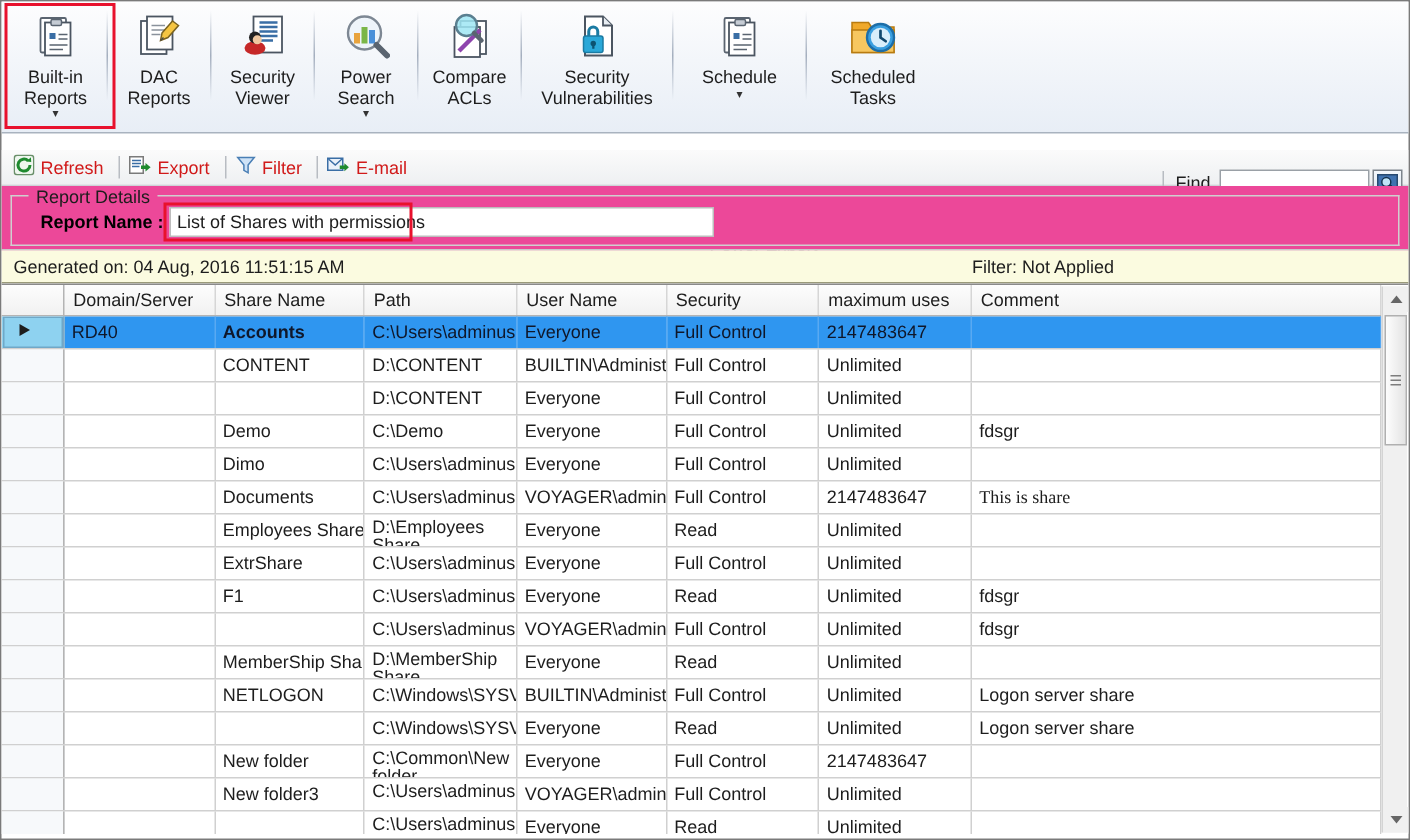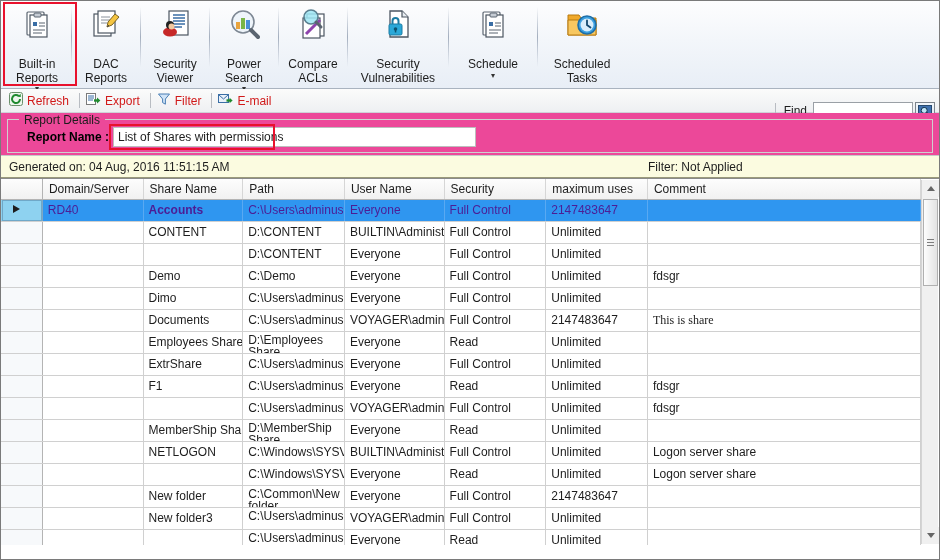--- a/index.html
+++ b/index.html
@@ -12,30 +12,30 @@
 
   
   .ribbon{position:relative;height:87px;background:linear-gradient(to bottom,#fdfdfe 0%,#f3f6fa 45%,#e8eef6 100%);border-bottom:1px solid #a9b3bf;}
   .ribbon-inner{display:flex;align-items:flex-start;height:100%;padding-left:4px;box-sizing:border-box;}
   .rsep{width:1px;height:60px;margin:6px 2px 0 2px;background:linear-gradient(to bottom,rgba(170,180,195,0),rgba(150,162,180,.85),rgba(170,180,195,0));}
   .rbtn{
     width:64px;min-height:74px;display:flex;flex-direction:column;align-items:center;
     padding:5px 2px 0 2px;box-sizing:border-box;text-align:center;cursor:default;
   }
   .rbtn .ico{height:36px;display:flex;align-items:center;justify-content:center;}
-  .rbtn .lbl{font-size:12px;line-height:13.5px;color:#1d1d1d;margin-top:16px;white-space:pre-line;}
+  .rbtn .lbl{font-size:12px;line-height:13.5px;color:#1d1d1d;margin-top:3px;white-space:pre-line;}
   .rbtn .caret{font-size:8px;line-height:8px;color:#333;}
   .rbtn.wide{width:84px;}
   .rbtn.wide2{width:96px;}
   .highlight-box{position:absolute;left:2px;top:1px;width:74px;height:84px;border:2px solid #e8112d;box-sizing:border-box;pointer-events:none;}
   .grouplabel{position:absolute;left:460px;top:68px;width:96px;text-align:center;font-size:12px;color:#8a8f96;}
   .pe-wrap{position:relative;}
 
   
-  .actionbar{position:relative;height:24px;background:linear-gradient(to bottom,#fbfbfb,#eef0f2);border-bottom:1px solid #cfd3d8;display:flex;align-items:center;padding-left:6px;box-sizing:border-box;}
+  .actionbar{position:relative;height:24px;background:linear-gradient(to bottom,#fbfbfb,#eef0f2);border-bottom:1px solid #cfd3d8;display:flex;align-items:center;padding-left:6px;box-sizing:border-box;margin-top:11px;}
   .abtn{display:flex;align-items:center;gap:4px;padding:1px 6px 1px 2px;color:#d11a1a;font-size:12px;cursor:default;}
   .abtn .txt{color:#d11a1a;}
   .vdiv{width:1px;height:15px;background:#b8bcc2;margin:0 4px;}
   .findwrap{position:absolute;right:4px;top:12px;display:flex;align-items:center;height:20px;}
   .findlabel{font-size:12px;color:#1d1d1d;padding:0 6px 0 8px;}
   .findinput{width:100px;height:18px;border:1px solid #9aa0a6;background:#fff;box-sizing:border-box;}
   .findbtn{width:20px;height:19px;margin-left:2px;border:1px solid #7d848c;background:linear-gradient(to bottom,#f3f7fb,#d8e3ef);display:flex;align-items:center;justify-content:center;box-sizing:border-box;}
   .findsep{width:1px;height:16px;background:#b8bcc2;}
 
   
@@ -57,21 +57,21 @@
   .gridwrap{position:relative;height:367px;background:#fff;border-top:1px solid #8a8a8a;box-sizing:border-box;}
   .grid{position:absolute;left:0;top:0;right:18px;bottom:0;overflow:hidden;}
   .ghead{display:flex;height:21px;background:linear-gradient(to bottom,#fdfdfd,#f1f1f1);border-bottom:1px solid #b4b4b4;box-sizing:border-box;}
   .ghead .hc{font-size:12px;color:#1d1d1d;padding:3px 0 0 6px;box-sizing:border-box;border-right:1px solid #d6d6d6;white-space:nowrap;overflow:hidden;}
   .ghead .hc.gutter{border-right:1px solid #b4b4b4;background:linear-gradient(to bottom,#fdfdfd,#f1f1f1);}
   .grow{display:flex;height:22px;box-sizing:border-box;border-bottom:1px solid #d0d0d0;}
   .grow .gc{font-size:12px;color:#1d1d1d;padding:3px 0 0 5px;box-sizing:border-box;border-right:1px solid #d0d0d0;overflow:hidden;white-space:nowrap;line-height:15px;}
   .grow .gc.wrapcell{white-space:normal;line-height:12px;padding-top:2px;}
   .grow .gc.gutter{background:#f7f9fb;border-right:1px solid #b4b4b4;padding:0;position:relative;}
   .grow .gc.bold{font-weight:bold;}
-  .grow.sel .gc{background:#2f96f0;color:#4c1d95;border-right:1px solid #59a9f2;border-bottom-color:#2f96f0;}
+  .grow.sel .gc{background:#2f96f0;color:#0f172a;border-right:1px solid #59a9f2;border-bottom-color:#2f96f0;}
   .grow.sel .gc.gutter{background:#8ed2f0;border-right:1px solid #7fa8c4;}
   .rowarrow{position:absolute;left:12px;top:5px;width:0;height:0;border-left:7px solid #1d1d1d;border-top:4.5px solid transparent;border-bottom:4.5px solid transparent;}
   .selbox{position:absolute;left:1px;top:0px;right:0;bottom:0;border:1px solid #6fa8c8;box-sizing:border-box;}
 
   
   .gutter-col{position:absolute;left:1px;top:21px;width:41px;bottom:0;background:#f7f9fb;border-right:1px solid #b4b4b4;box-sizing:border-box;}
 
   
   .vsb{position:absolute;right:1px;top:1px;width:17px;bottom:1px;background:#f0f0f0;border-left:1px solid #d4d4d4;box-sizing:border-box;}
   .sb-arrow{width:17px;height:17px;display:flex;align-items:center;justify-content:center;background:#f0f0f0;}

